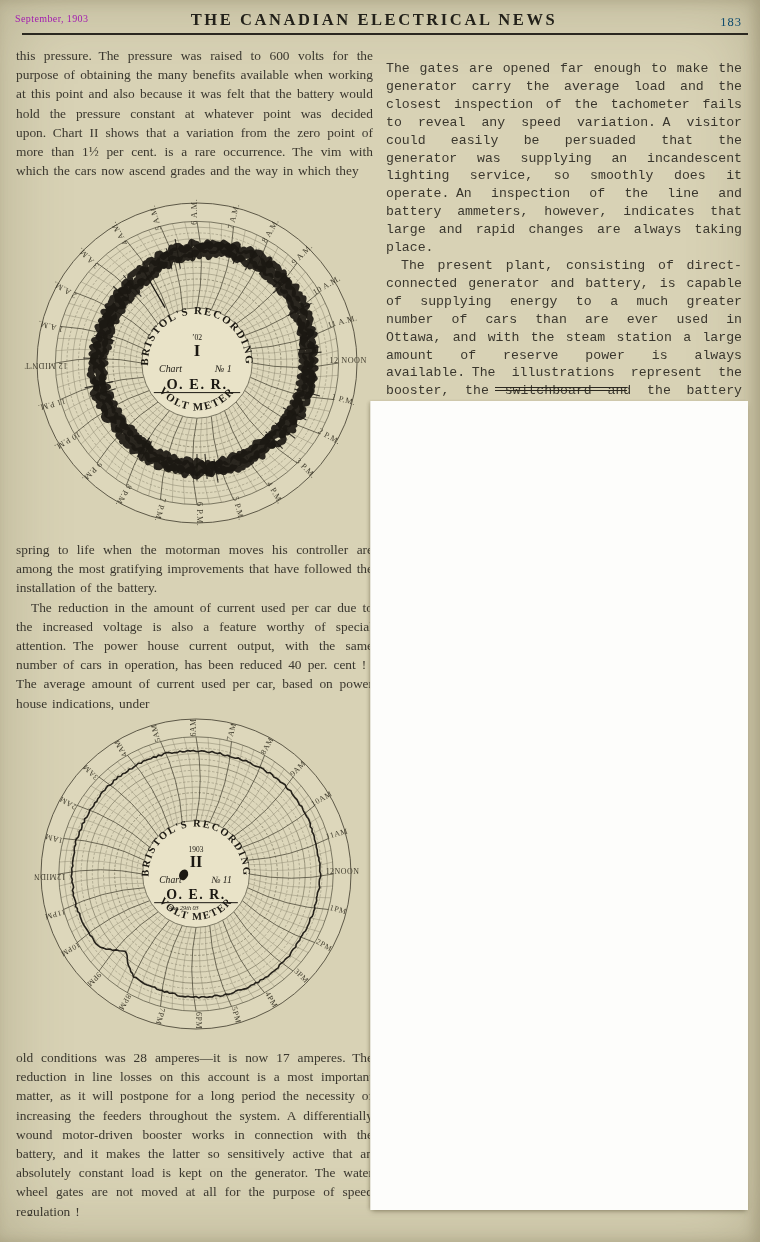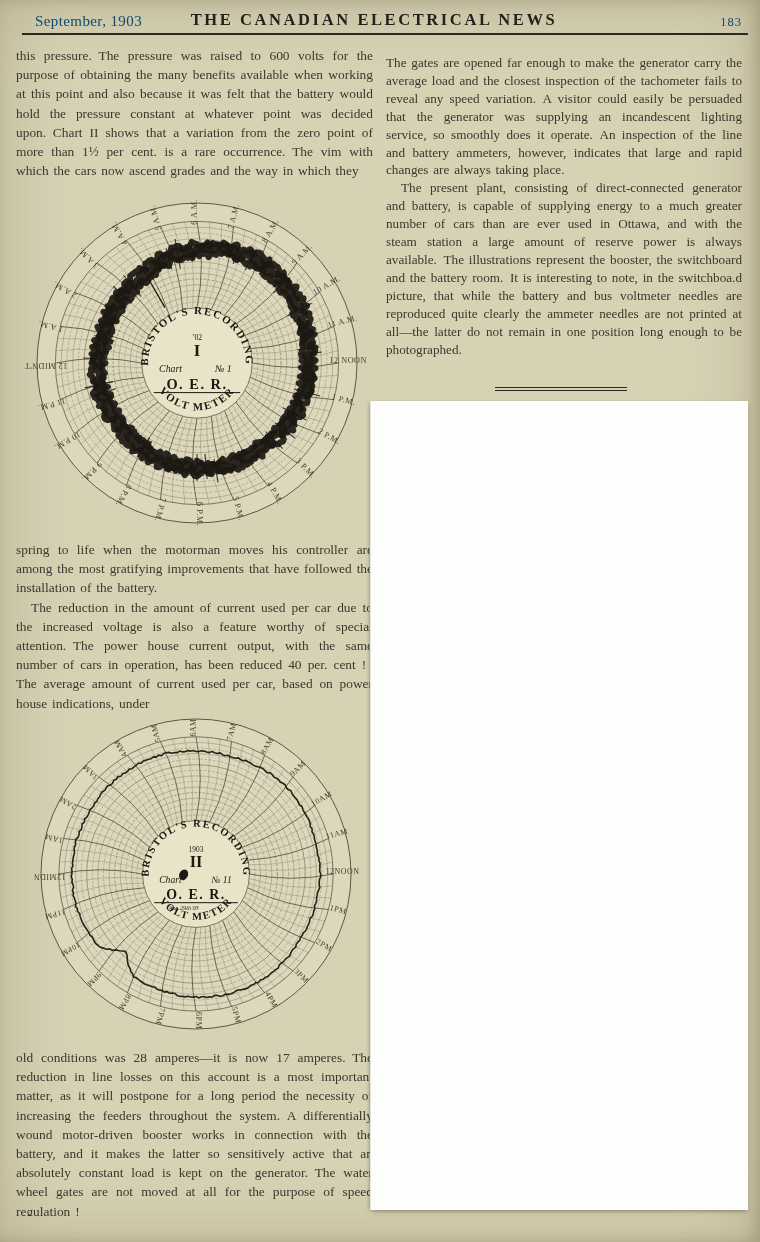--- a/index.html
+++ b/index.html
@@ -1,35 +1,35 @@
 <!DOCTYPE html>
 <html><head>
 <meta charset="utf-8">
 <style>
   html,body{margin:0;padding:0;}
   body{width:760px;height:1242px;background:#c9c2a4;font-family:"Liberation Serif","DejaVu Serif",serif;}
   .page{position:relative;width:760px;height:1242px;background:#d8d2b5;overflow:hidden;
         box-shadow:inset 0 0 70px rgba(95,85,50,.28), inset -6px 0 14px rgba(95,85,50,.25);}
   
-  .hdr-date{position:absolute;left:35px;top:13px;font-size:15px;color:#0c4a6e;letter-spacing:.4px;}
+  .hdr-date{position:absolute;left:15px;top:13px;font-size:10px;color:#a21caf;letter-spacing:.4px;}
   .hdr-title{position:absolute;left:0;top:10px;width:748px;text-align:center;font-size:16.5px;
              font-weight:bold;letter-spacing:2.6px;color:#23211a;}
   .hdr-page{position:absolute;right:18px;top:15px;font-size:12.5px;color:#0c4a6e;letter-spacing:1px;}
   .hdr-rule{position:absolute;left:22px;top:33px;width:726px;height:2.4px;background:#2b2820;}
   
   .txt{position:absolute;font-size:13.4px;line-height:19.2px;color:#3a372e;text-align:justify;
        overflow:hidden;word-spacing:1.5px;}
   .txt p{margin:0;}
   .txt p.ind{text-indent:15px;}
   .col-l{left:16px;width:357px;}
   .col-r{left:386px;width:356px;font-size:13.2px;line-height:17.9px;}
   .blk1{top:46px;height:160px;}
   .blk2{top:540px;height:170px;}
   .blk3{top:1048px;height:168px;}
-  .blkR{top:54px;height:342px;}
+  .blkR{top:60px;height:342px;font-family:Liberation Mono, monospace;}
   
   .divider{position:absolute;left:495px;top:387px;width:132px;height:2px;
            border-top:1.6px solid #2b2820;border-bottom:1.2px solid #2b2820;}
   
   .blank-box{position:absolute;left:370px;top:401px;width:377px;height:809px;background:#fdfdfb;
              border-left:1px solid #e8e6dc;box-shadow:0 3px 5px -2px rgba(70,62,35,.5),-2px 0 3px -1px rgba(70,62,35,.25);}
   
   svg.chart{position:absolute;overflow:visible;}
   .chart1{left:24px;top:190px;}
   .chart2{left:28px;top:706px;}

